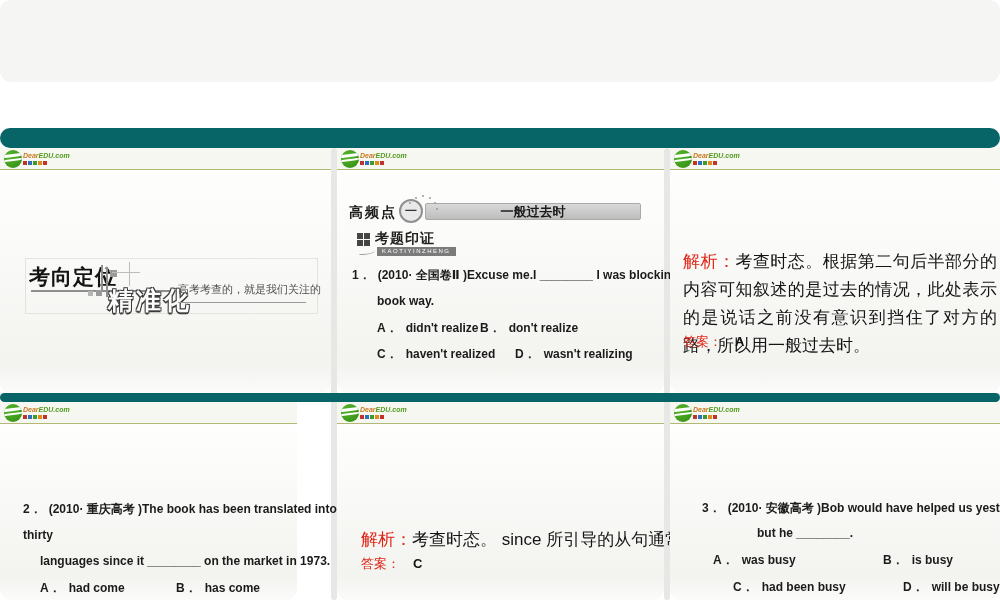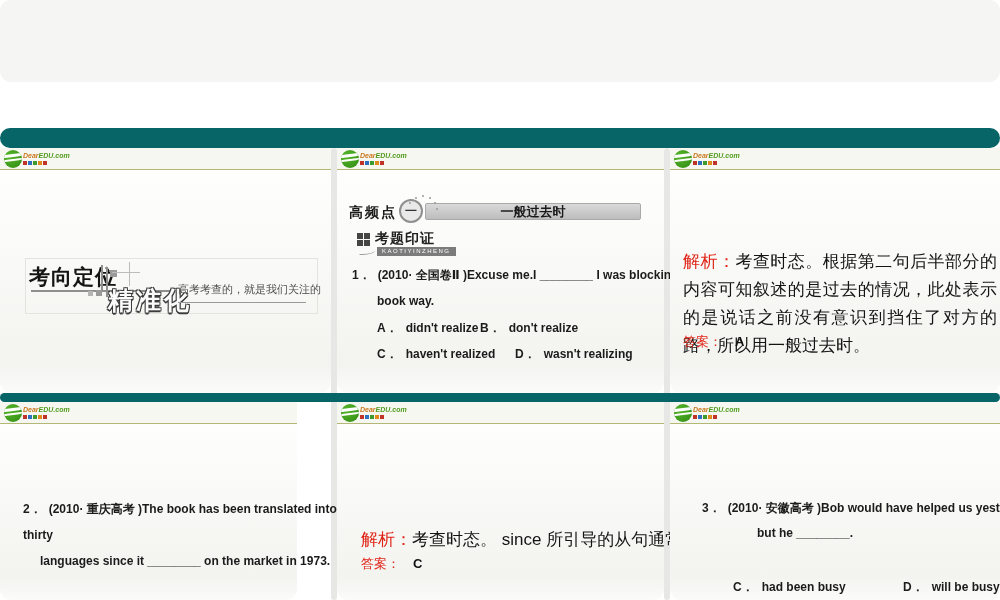--- a/index.html
+++ b/index.html
@@ -224,20 +224,23 @@
               <b></b>
             </span>
         </span>
       </span>
     </div>
     <p class="ln" style="left:23px; top:99px;">
       <span class="qnum">2．</span><span>(2010· 重庆高考 )The book has been translated into</span>
     </p>
     <p class="ln" style="left:23px; top:126px;">thirty</p>
     <p class="ln" style="left:40px; top:152px;">languages since it ________ on the market in 1973.</p>
+    <p class="ln" style="left:40px; top:178px;">
+      <span class="opt" style="width:136px;"><span class="lab">A．</span><span>had come</span></span><span class="opt"><span class="lab">B．</span><span>has come</span></span>
+    </p>
   </div>
 
   <div class="abs slide r2" style="left:337px; width:327px;">
     <div class="logo-strip">
       <span class="logo">
         <span class="logo-globe">
             <i></i>
             <i></i>
           </span>
         <span class="logo-wordmark">
@@ -276,18 +279,21 @@
               <b></b>
               <b></b>
             </span>
         </span>
       </span>
     </div>
     <p class="ln" style="left:32px; top:98px;">
       <span class="qnum">3．</span><span>(2010· 安徽高考 )Bob would have helped us yesterday，</span>
     </p>
     <p class="ln" style="left:43px; top:124px;margin-left:44px;">but he ________.</p>
+    <p class="ln" style="left:43px; top:150px;">
+      <span class="opt" style="width:170px;"><span class="lab">A．</span><span>was busy</span></span><span class="opt"><span class="lab">B．</span><span>is busy</span></span>
+    </p>
     <p class="ln" style="left:43px; top:177px;">
       <span class="opt" style="width:170px;margin-left:20px;"><span class="lab">C．</span><span>had been busy</span></span><span class="opt"><span class="lab">D．</span><span>will be busy</span></span>
     </p>
   </div>
 
 </div>
 
 </body></html>

